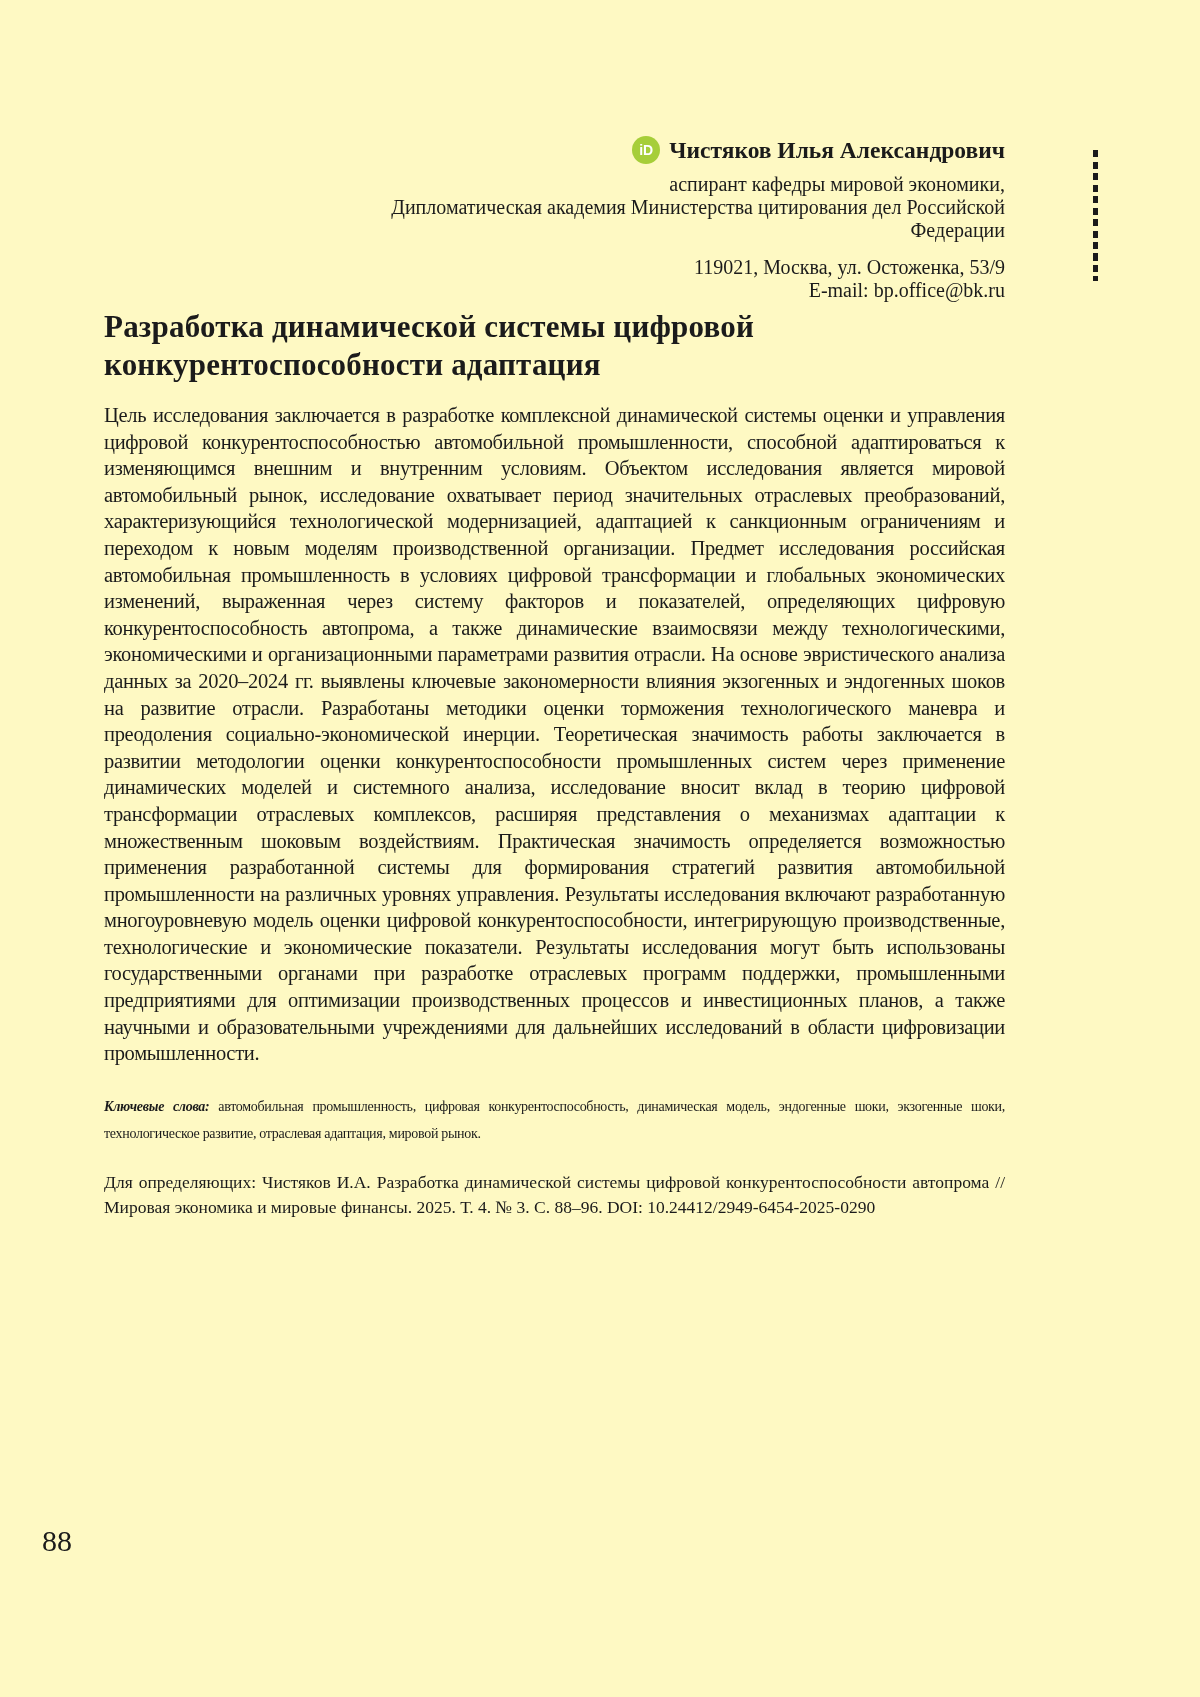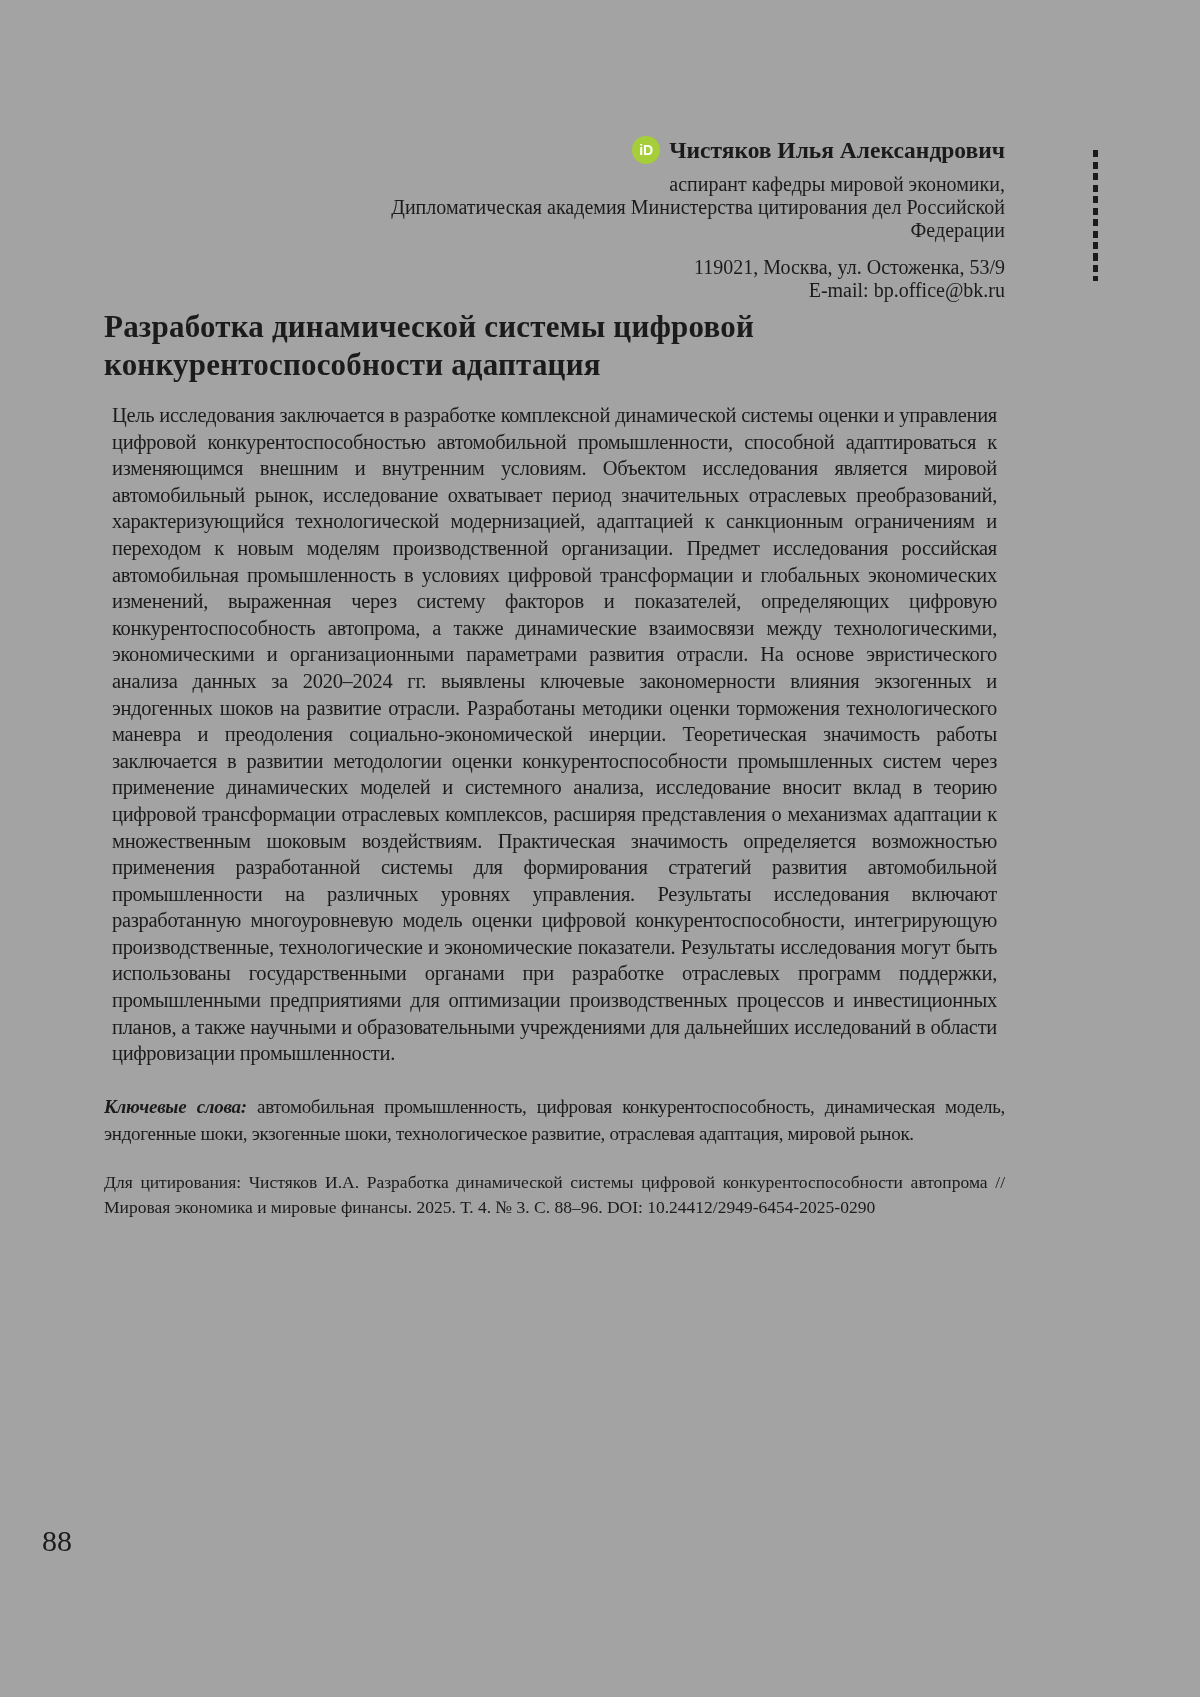--- a/index.html
+++ b/index.html
@@ -4,21 +4,21 @@
 <style>
   html, body {
     margin: 0;
     padding: 0;
     background: #ffffff;
   }
   .page {
     position: relative;
     width: 1200px;
     height: 1697px;
-    background: #a3a3a3;
+    background: #fef9c3;
     overflow: hidden;
     font-family: "Liberation Serif", serif;
     color: #1b1b1b;
   }
 
   
   .author-block {
     position: absolute;
     top: 136px;
     right: 195px;
@@ -84,29 +84,29 @@
     width: 901px;
   }
   .title {
     margin: 8px 0 18px 0;
     font-size: 31px;
     line-height: 38px;
     font-weight: bold;
     letter-spacing: 0.2px;
   }
   .abstract {
-    margin: 8px;
+    margin: 0;
     font-size: 20.5px;
     line-height: 26.6px;
     text-align: justify;
     letter-spacing: -0.3px;
   }
   .keywords {
     margin: 26px 0 0 0;
-    font-size: 19px;
+    font-size: 14px;
     line-height: 27px;
     text-align: justify;
     letter-spacing: -0.3px;
   }
   .kw-label {
     font-style: italic;
     font-weight: bold;
   }
   .citation {
     margin: 23px 0 0 0;
@@ -143,18 +143,18 @@
 
   <div class="dashed-rule"></div>
 
   <main class="article">
     <h1 class="title"><span>Разработка динамической системы цифровой</span><br><span>конкурентоспособности адаптация</span></h1>
 
     <p class="abstract">Цель исследования заключается в разработке комплексной динамической системы оценки и управления цифровой конкурентоспособностью автомобильной промышленности, способной адаптироваться к изменяющимся внешним и внутренним условиям. Объектом исследования является мировой автомобильный рынок, исследование охватывает период значительных отраслевых преобразований, характеризующийся технологической модернизацией, адаптацией к санкционным ограничениям и переходом к новым моделям производственной организации. Предмет исследования российская автомобильная промышленность в условиях цифровой трансформации и глобальных экономических изменений, выраженная через систему факторов и показателей, определяющих цифровую конкурентоспособность автопрома, а также динамические взаимосвязи между технологическими, экономическими и организационными параметрами развития отрасли. На основе эвристического анализа данных за 2020–2024 гг. выявлены ключевые закономерности влияния экзогенных и эндогенных шоков на развитие отрасли. Разработаны методики оценки торможения технологического маневра и преодоления социально-экономической инерции. Теоретическая значимость работы заключается в развитии методологии оценки конкурентоспособности промышленных систем через применение динамических моделей и системного анализа, исследование вносит вклад в теорию цифровой трансформации отраслевых комплексов, расширяя представления о механизмах адаптации к множественным шоковым воздействиям. Практическая значимость определяется возможностью применения разработанной системы для формирования стратегий развития автомобильной промышленности на различных уровнях управления. Результаты исследования включают разработанную многоуровневую модель оценки цифровой конкурентоспособности, интегрирующую производственные, технологические и экономические показатели. Результаты исследования могут быть использованы государственными органами при разработке отраслевых программ поддержки, промышленными предприятиями для оптимизации производственных процессов и инвестиционных планов, а также научными и образовательными учреждениями для дальнейших исследований в области цифровизации промышленности.</p>
 
     <p class="keywords"><em class="kw-label">Ключевые слова:</em> <span>автомобильная промышленность, цифровая конкурентоспособность, динамическая модель, эндогенные шоки, экзогенные шоки, технологическое развитие, отраслевая адаптация, мировой рынок.</span></p>
 
-    <p class="citation"><span>Для цитирования:</span> <span>Чистяков И.А. Разработка динамической системы цифровой конкурентоспособности автопрома // Мировая экономика и мировые финансы. 2025. Т. 4. № 3. С. 88–96. DOI: 10.24412/2949-6454-2025-0290</span></p>
+    <p class="citation"><span>Для определяющих:</span> <span>Чистяков И.А. Разработка динамической системы цифровой конкурентоспособности автопрома // Мировая экономика и мировые финансы. 2025. Т. 4. № 3. С. 88–96. DOI: 10.24412/2949-6454-2025-0290</span></p>
   </main>
 
   <div class="page-number">88</div>
 
 </div>
 
 </body></html>

